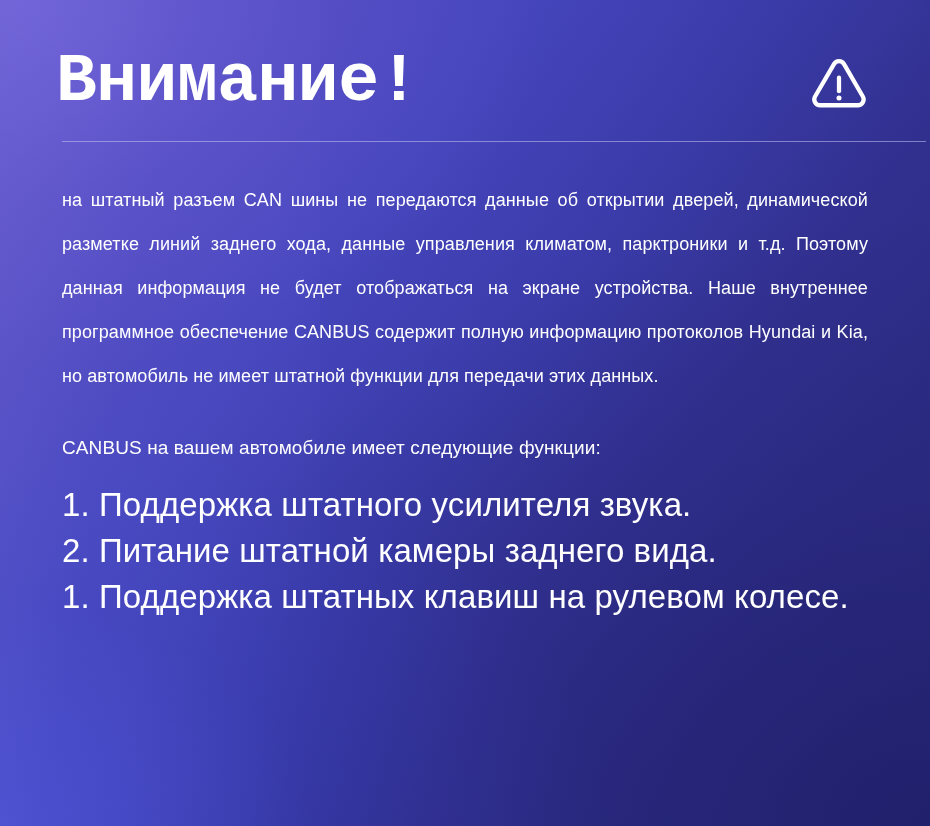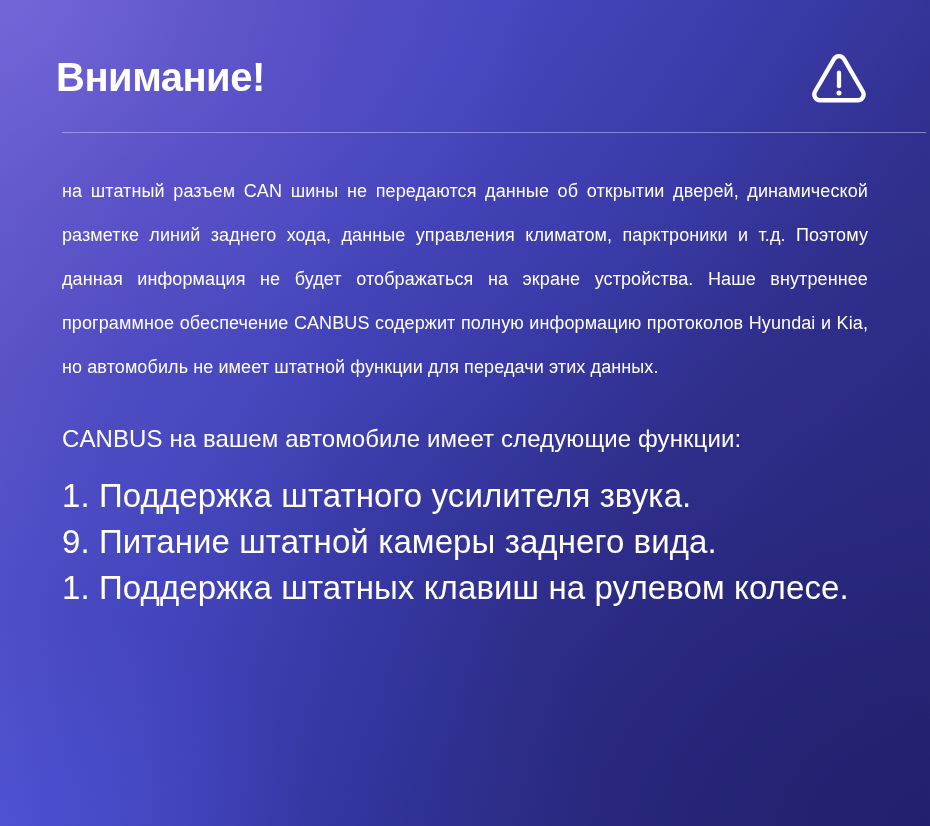--- a/index.html
+++ b/index.html
@@ -82,25 +82,25 @@
     display: flex;
     align-items: center;
     justify-content: space-between;
     padding-top: 46px;
     padding-right: 2px;
   }
 
   .title {
     margin: 0;
     color: #ffffff;
-    font-size: 40px;
+    font-size: 68px;
     line-height: 1.05;
     font-weight: 700;
     letter-spacing: -0.5px;
-    font-family: Liberation Sans, sans-serif;
+    font-family: Liberation Mono, monospace;
   }
 
   .warn-icon {
     width: 62px;
     height: 62px;
     flex: 0 0 auto;
     display: block;
     margin-right: 2px;
   }
 
@@ -130,21 +130,21 @@
   }
 
   
   .features {
     margin: 28px 6px 0 6px;
   }
 
   .features-heading {
     margin: 0 0 12px 0;
     color: #ffffff;
-    font-size: 24px;
+    font-size: 19px;
     line-height: 44px;
     font-weight: 400;
     letter-spacing: 0.1px;
   }
 
   .features-list {
     list-style: none;
     margin: 0;
     padding: 0;
   }
@@ -184,19 +184,19 @@
 
     <hr class="divider">
 
     <p class="paragraph last-line-natural">на штатный разъем CAN шины не передаются данные об открытии дверей, динамической разметке линий заднего хода, данные управления климатом, парктроники и т.д. Поэтому данная информация не будет отображаться на экране устройства. Наше внутреннее программное обеспечение CANBUS содержит полную информацию протоколов Hyundai и Kia, но автомобиль не имеет штатной функции для передачи этих данных.</p>
 
     <div class="features">
       <p class="features-heading">CANBUS на вашем автомобиле имеет следующие функции:</p>
 
       <ul class="features-list">
         <li>1. Поддержка штатного усилителя звука.</li>
-        <li>9. Питание штатной камеры заднего вида.</li>
+        <li>2. Питание штатной камеры заднего вида.</li>
         <li>1. Поддержка штатных клавиш на рулевом колесе.</li>
       </ul>
     </div>
 
   </div>
 </div>
 
 </body></html>

